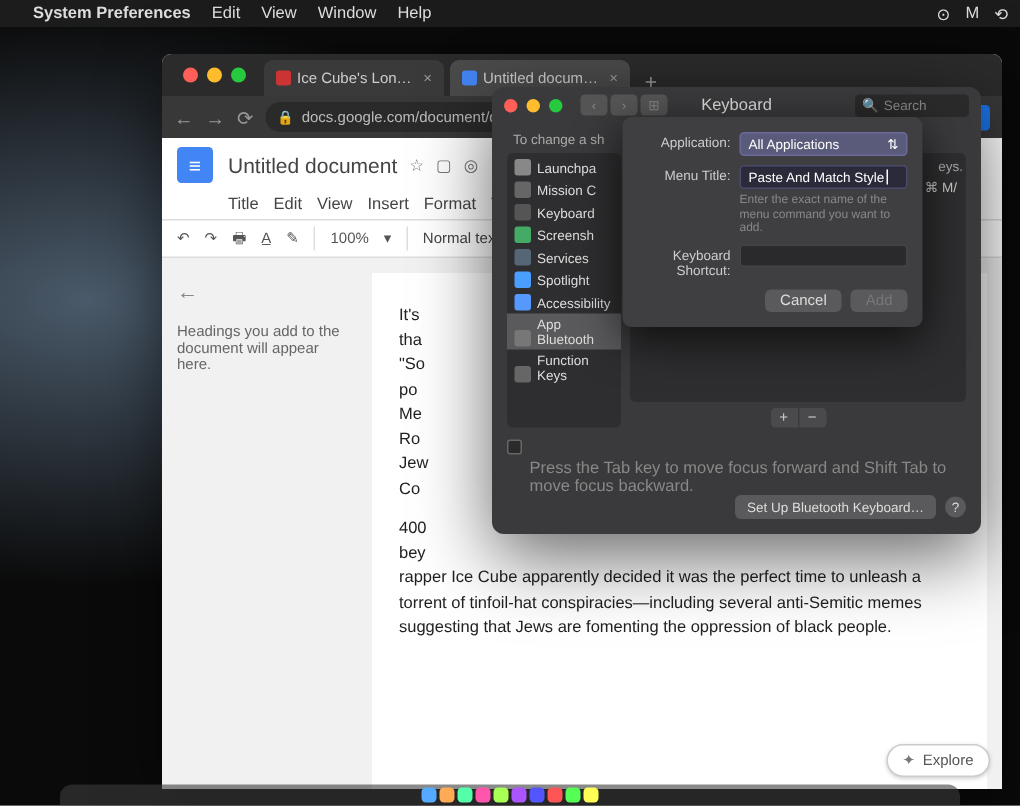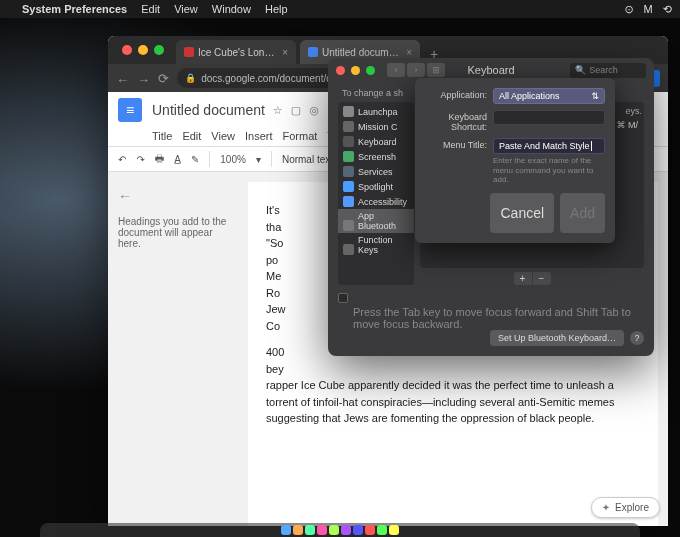--- a/index.html
+++ b/index.html
@@ -84,21 +84,21 @@
 
 .sp-sheet{position:absolute;top:20px;left:50%;transform:translateX(-38%);width:200px;background:#3f3f41;border-radius:6px;box-shadow:0 8px 30px rgba(0,0,0,0.7);padding:10px;z-index:60}
 .sp-form-row{display:flex;align-items:flex-start;gap:6px;margin-bottom:6px;font-size:9px}
 .sp-form-label{width:62px;text-align:right;color:#ccc;padding-top:2px;flex-shrink:0}
 .sp-form-field{flex:1}
 .sp-select{background:#5a5a7a;border:1px solid #6a6a9a;border-radius:3px;padding:2px 5px;font-size:9px;color:#fff;width:100%;display:flex;justify-content:space-between;align-items:center}
 .sp-input{background:#2a2a3a;border:1px solid #4a4a6a;border-radius:3px;padding:2px 5px;font-size:9px;color:#fff;width:100%}
 .sp-field-hint{font-size:8px;color:#888;margin-top:2px;line-height:1.2}
 .sp-shortcut-box{background:#2a2a2c;border:1px solid #444;border-radius:3px;height:15px;width:100%}
 .sheet-btns{display:flex;justify-content:flex-end;gap:6px;margin-top:8px}
-.sheet-btn{font-size:14px;padding:12px 10px;border-radius:4px;border:none;background:#5a5a5c;color:#ddd}
+.sheet-btn{font-size:10px;padding:2px 10px;border-radius:4px;border:none;background:#5a5a5c;color:#ddd}
 .sheet-btn.disabled{color:#777}
 
 .dock{position:absolute;bottom:0;left:50%;transform:translateX(-50%);height:14px;width:600px;background:rgba(60,60,60,0.6);border-radius:8px 8px 0 0;display:flex;align-items:center;justify-content:center;gap:2px;padding:0 6px}
 .dock-item{width:10px;height:10px;border-radius:3px}
 </style>
 </head>
 <body>
 
 <div class="desktop-bg"></div>
 
@@ -291,30 +291,30 @@
     <div class="sp-form-row">
       <div class="sp-form-label">Application:</div>
       <div class="sp-form-field">
         <div class="sp-select">
           <span>All Applications</span>
           <span>⇅</span>
         </div>
       </div>
     </div>
     <div class="sp-form-row">
-      <div class="sp-form-label" style="white-space:normal">Keyboard Shortcut:</div>
-      <div class="sp-form-field">
-        <div class="sp-shortcut-box"></div>
-      </div>
-    </div>
-    <div class="sp-form-row">
       <div class="sp-form-label">Menu Title:</div>
       <div class="sp-form-field">
         <div class="sp-input"><span>Paste And Match Style</span><span style="border-right:1px solid #fff;margin-left:1px"></span></div>
         <div class="sp-field-hint">Enter the exact name of the menu command you want to add.</div>
+      </div>
+    </div>
+    <div class="sp-form-row">
+      <div class="sp-form-label" style="white-space:normal">Keyboard Shortcut:</div>
+      <div class="sp-form-field">
+        <div class="sp-shortcut-box"></div>
       </div>
     </div>
     <div class="sheet-btns">
       <button class="sheet-btn">Cancel</button>
       <button class="sheet-btn disabled">Add</button>
     </div>
   </div>
 </div>
 
 <div class="dock">

